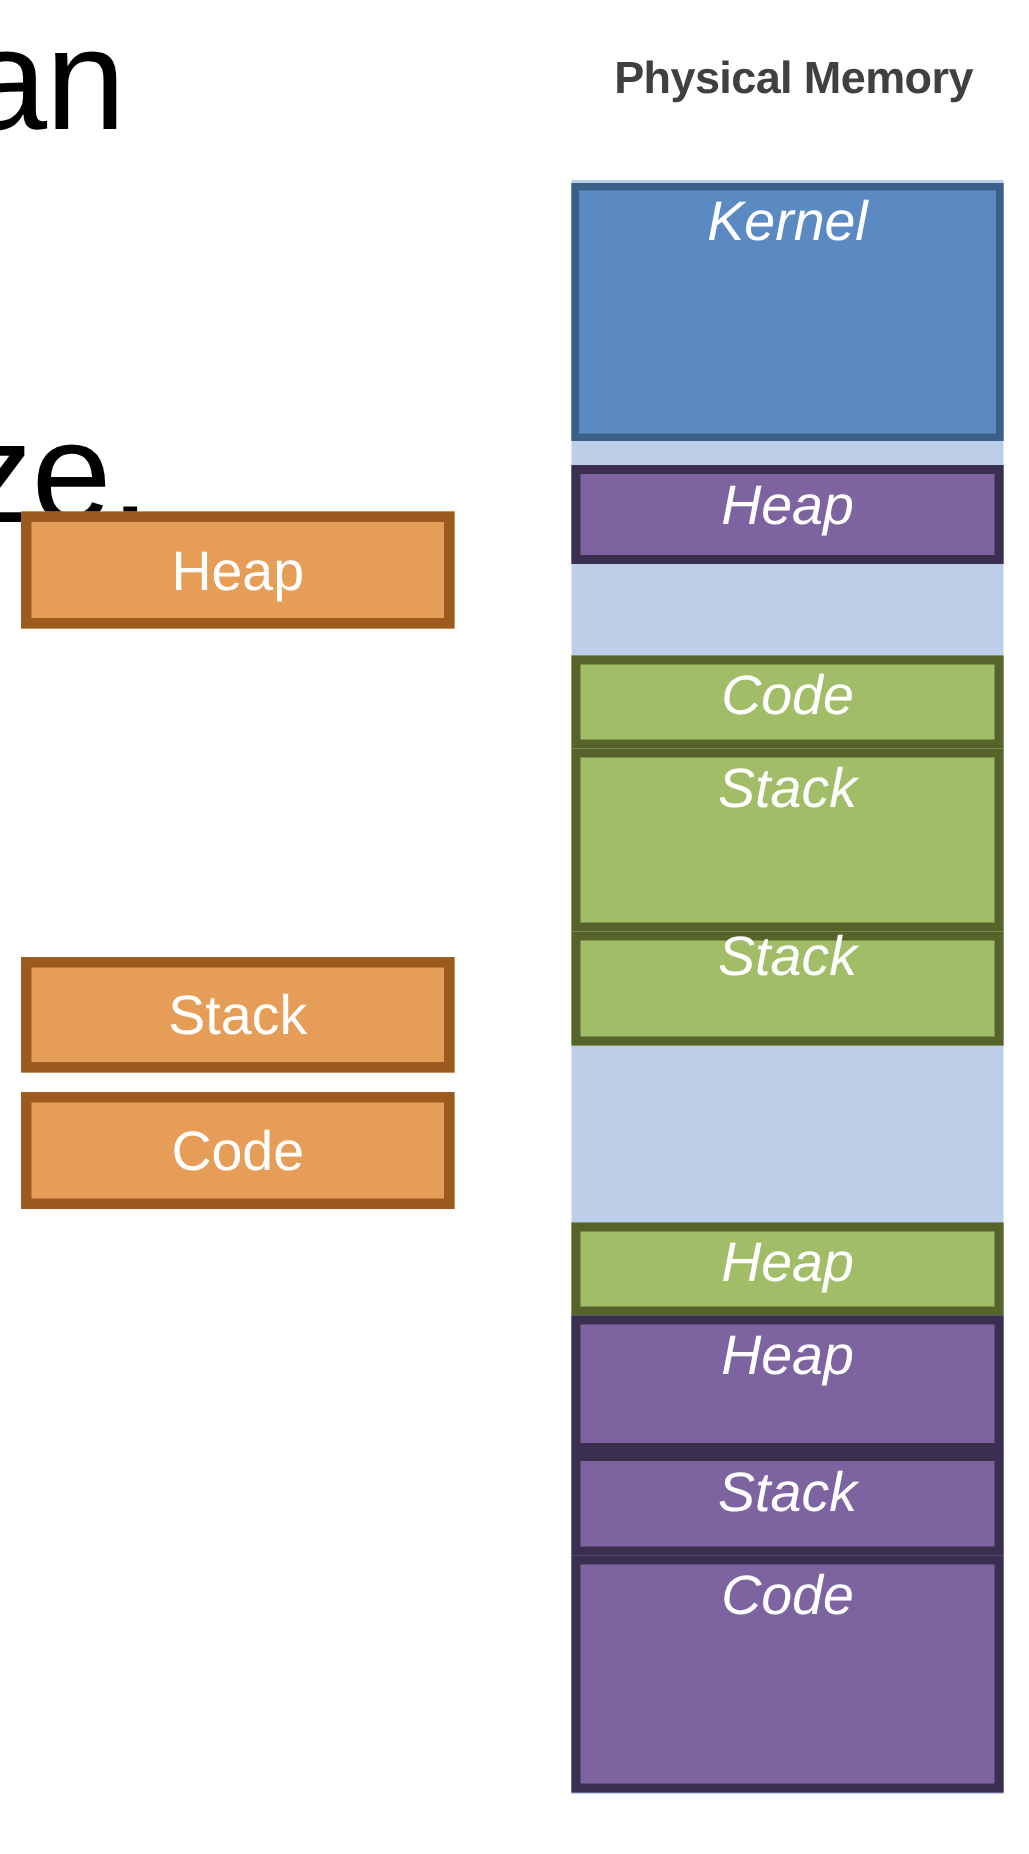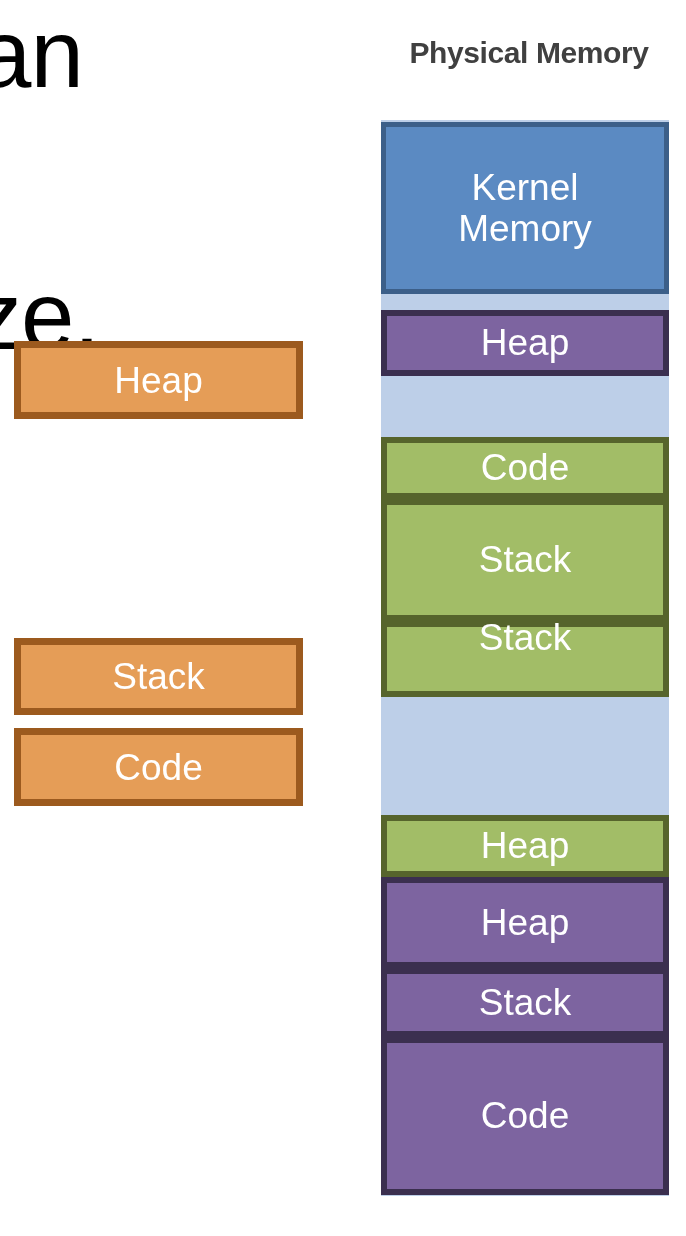--- a/index.html
+++ b/index.html
@@ -86,22 +86,23 @@
 
   .pblock {
     position: absolute;
     box-sizing: border-box;
     color: #ffffff;
     font-family: "Liberation Sans", sans-serif;
     font-size: 37px;
     line-height: 1.12;
     text-align: center;
     display: flex;
-    align-items: center;
+    align-items: flex-start;
     justify-content: center;
+    font-style: italic;
   }
   .pblock span { display: block; }
 
   .kind-kernel { background: #5B8AC2; border: 5px solid #3C5F89; }
   .kind-purple { background: #7D64A0; border: 6px solid #3B2F4F; }
   .kind-green  { background: #A2BD67; border: 6px solid #56642C; }
 
   
   .overflow-label {
     position: absolute;
@@ -134,21 +135,20 @@
   </div>
 
   <div class="vblock" id="vblock-code">
     <span>Code</span>
   </div>
 
   <div id="phys-column" style="background: rgb(189, 207, 232);">
       <div class="pblock kind-kernel" style="left: 0px; right: 0px; top: 2px; height: 172px; background: rgb(91, 138, 194); border-color: rgb(60, 95, 137);">
         <div>
           <span>Kernel</span>
-          <span>Memory</span>
         </div>
       </div>
       <div class="pblock kind-purple" style="left: 0px; right: 0px; top: 190px; height: 66px; background: rgb(125, 100, 160); border-color: rgb(59, 47, 79);">
         <span>Heap</span>
       </div>
       <div class="pblock kind-green" style="left: 0px; right: 0px; top: 317px; height: 62px; background: rgb(162, 189, 103); border-color: rgb(86, 100, 44);">
         <span>Code</span>
       </div>
       <div class="pblock kind-green" style="left: 0px; right: 0px; top: 379px; height: 122px; background: rgb(162, 189, 103); border-color: rgb(86, 100, 44);">
         <span>Stack</span>

